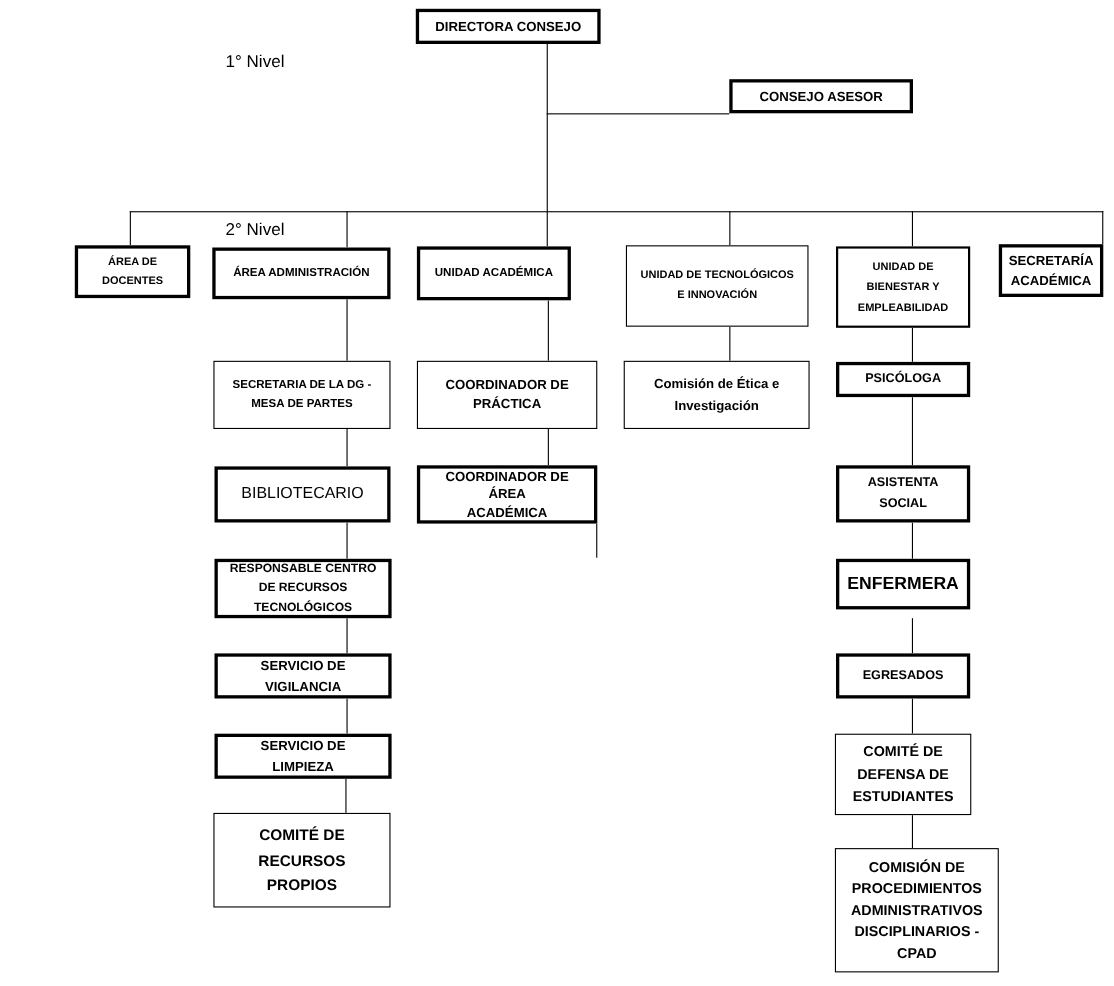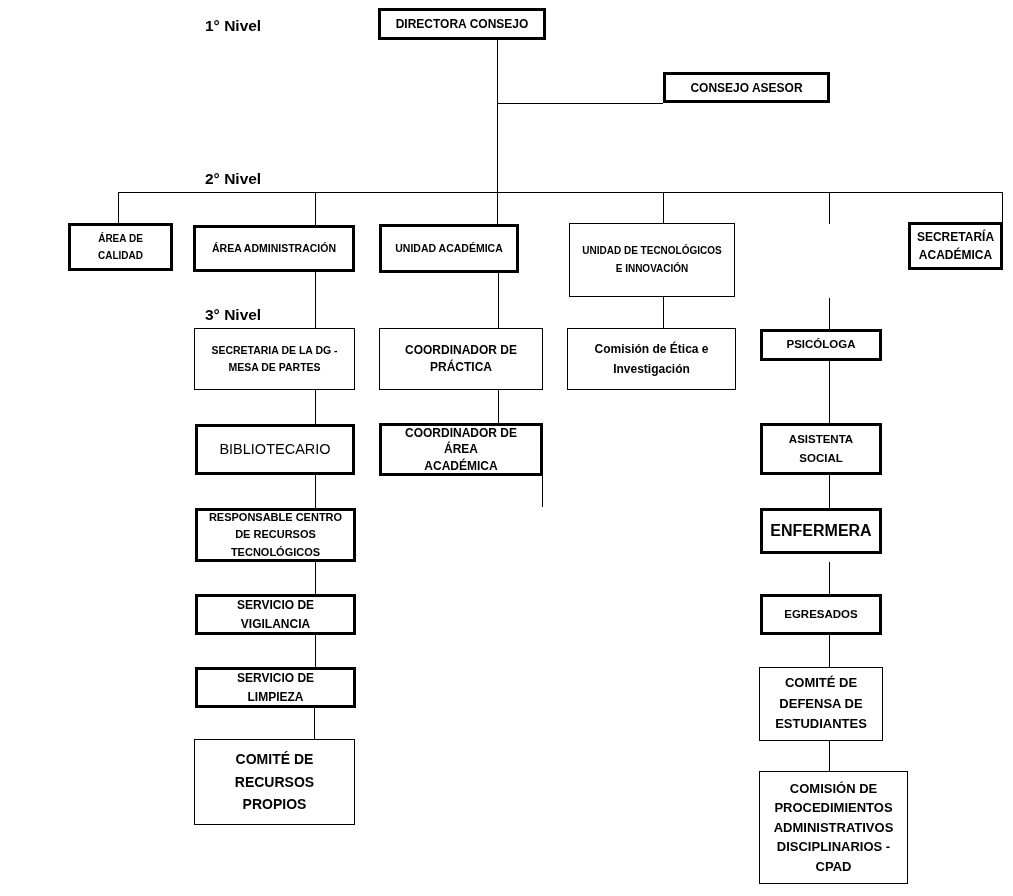--- a/index.html
+++ b/index.html
@@ -7,22 +7,23 @@
     position:relative;
     width:1013px;height:896px;
     background:#ffffff;
     font-family:"Liberation Sans",sans-serif;
     color:#000;
     overflow:hidden;
   }
   .level-label{
     position:absolute;
     font-size:15.5px;
-    font-weight:bold;
+    font-weight:normal;
     white-space:nowrap;
+    margin-top:31px;
   }
   .lv1{left:205px;top:17px;}
   .lv2{left:205px;top:170px;}
   .lv3{left:205px;top:306px;}
   .node{
     position:absolute;
     box-sizing:border-box;
     border:1px solid #000;
     background:#fff;
     display:flex;
@@ -98,25 +99,28 @@
   <div class="line v" style="left:829px;top:361px;height:62px"></div>
   <div class="line v" style="left:829px;top:475px;height:33px"></div>
   <div class="line v" style="left:829px;top:562px;height:32px"></div>
   <div class="line v" style="left:829px;top:635px;height:32px"></div>
   <div class="line v" style="left:829px;top:741px;height:30px"></div>
 
   <div class="node n-directora">DIRECTORA CONSEJO</div>
   <div class="node n-consejo">CONSEJO ASESOR</div>
 
   <div class="node n-calidad">ÁREA DE
-CALIDAD</div>
+DOCENTES</div>
   <div class="node n-admin">ÁREA ADMINISTRACIÓN</div>
   <div class="node n-academica">UNIDAD ACADÉMICA</div>
   <div class="node n-investigacion">UNIDAD DE TECNOLÓGICOS
 E INNOVACIÓN</div>
+  <div class="node n-bienestar">UNIDAD DE
+BIENESTAR Y
+EMPLEABILIDAD</div>
   <div class="node n-secacad">SECRETARÍA
 ACADÉMICA</div>
 
   <div class="node n-secdg">SECRETARIA DE LA DG -
 MESA DE PARTES</div>
   <div class="node n-biblio">BIBLIOTECARIO</div>
   <div class="node n-responsable">RESPONSABLE CENTRO
 DE RECURSOS
 TECNOLÓGICOS</div>
   <div class="node n-vigilancia">SERVICIO DE

